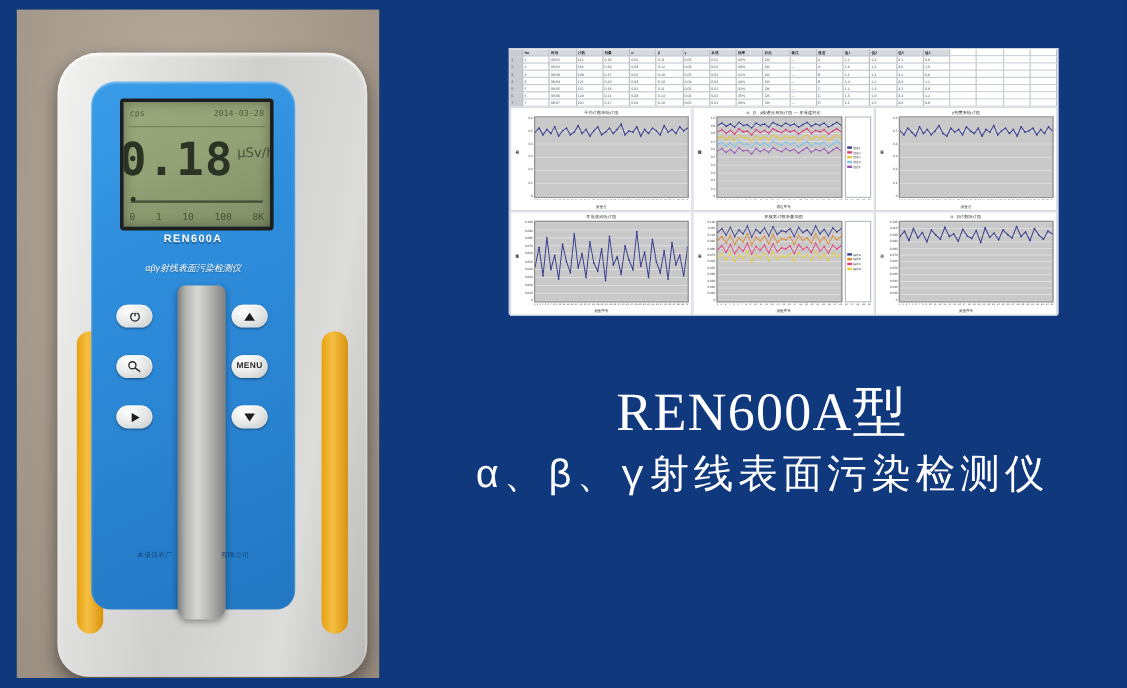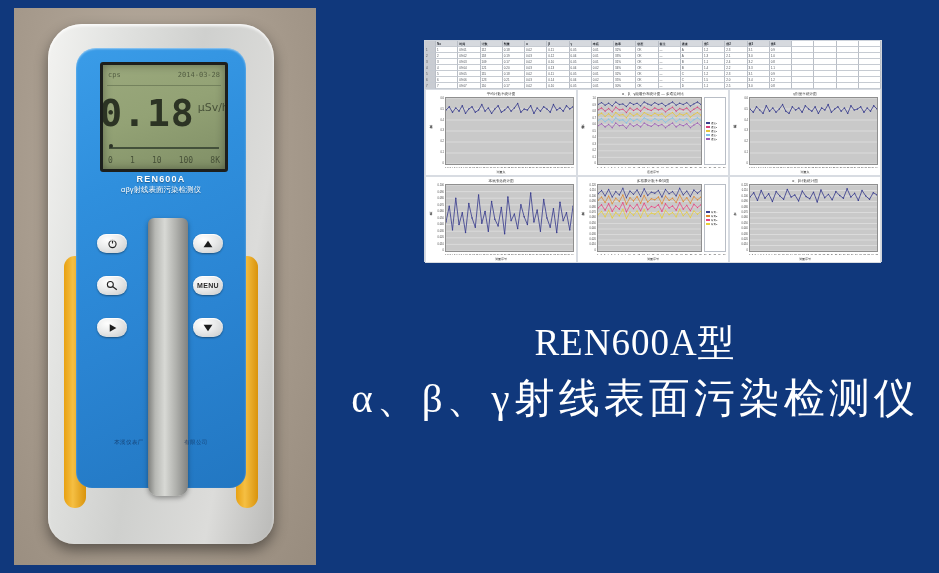--- a/index.html
+++ b/index.html
@@ -14,21 +14,21 @@
 
   
   #photo{
     position:absolute;left:14px;top:8px;width:302px;height:557px;
     background:
       radial-gradient(ellipse at 45% 30%, #b8ada0 0%, #a79b8d 55%, #988c7e 100%);
     overflow:hidden;
   }
   
   #shell{
-    position:absolute;left:34px;top:16px;width:226px;height:520px;
+    position:absolute;left:34px;top:36px;width:258px;height:520px;
     border-radius:34px 34px 26px 26px;
     background:linear-gradient(100deg,#f3f3f1 0%,#e2e3e1 22%,#cfd0ce 50%,#dcdcda 78%,#b9b9b7 100%);
     box-shadow:0 6px 14px rgba(0,0,0,.45), inset 0 2px 3px rgba(255,255,255,.85);
   }
   
   .grip{position:absolute;width:22px;border-radius:11px;
         background:linear-gradient(90deg,#e8a112,#f5bf43 40%,#d9930c 100%);}
   #grip-l{left:16px;top:232px;height:252px;}
   #grip-r{right:16px;top:232px;height:252px;}
 
@@ -59,21 +59,21 @@
     margin-left:3px;margin-top:-12px;opacity:.85;}
   .lcd-bar{position:absolute;left:6px;right:6px;bottom:20px;height:2px;background:#43503a;}
   .lcd-bar-dot{position:absolute;left:6px;bottom:21px;width:4px;height:4px;border-radius:50%;background:#2b3225;}
   .lcd-scale{position:absolute;left:5px;right:5px;bottom:3px;height:12px;
     display:flex;justify-content:space-between;align-items:center;
     font-family:"DejaVu Sans Mono", monospace;font-size:8px;color:#3b442f;opacity:.85;}
 
   
   #plate-text{position:absolute;top:126px;left:0;width:100%;text-align:center;color:#ffffff;}
   #plate-model{font-size:9px;letter-spacing:1.2px;font-weight:bold;text-shadow:0 1px 1px rgba(0,0,0,.35);}
-  #plate-sub{font-size:7.5px;margin-top:1px;text-shadow:0 1px 1px rgba(0,0,0,.35);}
+  #plate-sub{font-size:7.5px;margin-top:15px;text-shadow:0 1px 1px rgba(0,0,0,.35);font-style:italic;}
 
   
   #handle{
     position:absolute;left:72px;top:170px;width:40px;height:278px;border-radius:6px 6px 10px 10px;
     background:linear-gradient(90deg,#7e7f7c 0%,#b7b8b4 18%,#d8d9d5 42%,#b0b1ad 70%,#818280 100%);
     box-shadow:0 2px 5px rgba(0,0,0,.35);
   }
 
   
   .btn{position:absolute;width:30px;height:19px;border-radius:10px;
@@ -127,22 +127,22 @@
     display:flex;flex-direction:column;justify-content:center;gap:1px;padding:1px;box-sizing:border-box;}
   .leg-row{display:flex;align-items:center;gap:1px;font-size:2.4px;color:#333;line-height:3px;}
   .leg-sw{width:4px;height:2.5px;flex:0 0 4px;}
   .xticks{position:absolute;left:19px;right:2px;bottom:5px;height:4px;
     display:flex;justify-content:space-between;font-size:2.3px;color:#444;overflow:hidden;}
   .xlab{position:absolute;left:0;right:0;bottom:0;height:5px;text-align:center;
     font-size:3px;color:#333;line-height:5px;}
 
   
   #caption{position:absolute;left:340px;top:320px;width:590px;color:#ffffff;text-align:center;}
-  #cap1{font-family:"Liberation Serif", serif;font-size:37px;letter-spacing:1px;line-height:46px;text-align:center;}
-  #cap2{font-family:Liberation Serif, serif;font-size:41px;letter-spacing:4px;line-height:52px;margin-top:6px;}
+  #cap1{font-family:"Liberation Serif", serif;font-size:45px;letter-spacing:1px;line-height:46px;text-align:center;}
+  #cap2{font-family:Liberation Mono, monospace;font-size:33px;letter-spacing:4px;line-height:52px;margin-top:6px;}
 </style>
 </head>
 <body>
 
 <div id="stage">
 
   <div id="photo">
     <div id="shell">
 
       <div class="grip" id="grip-l"></div>

